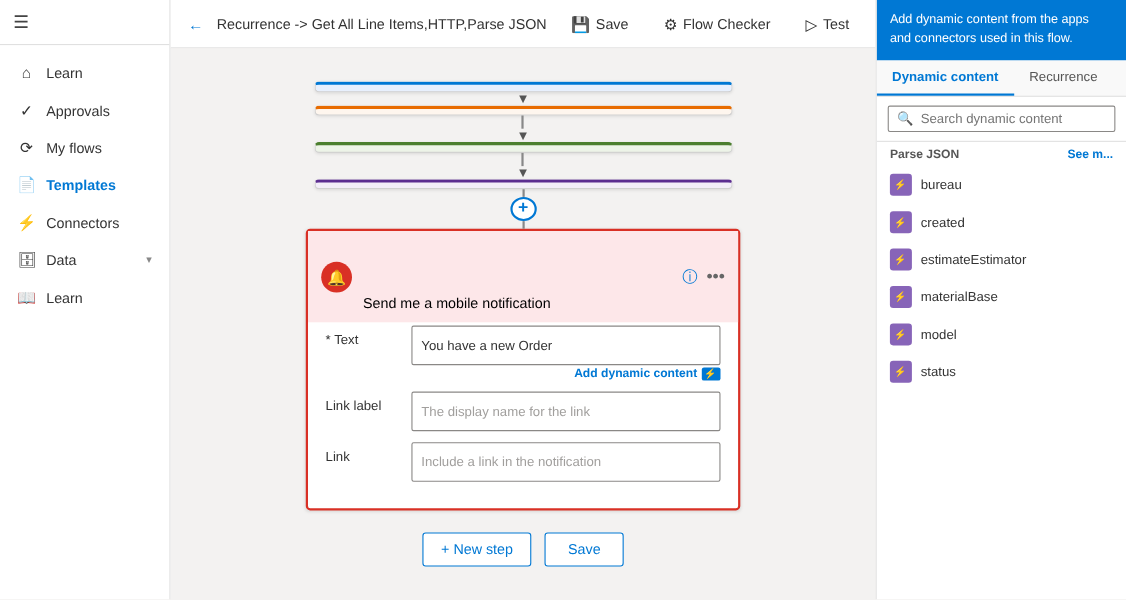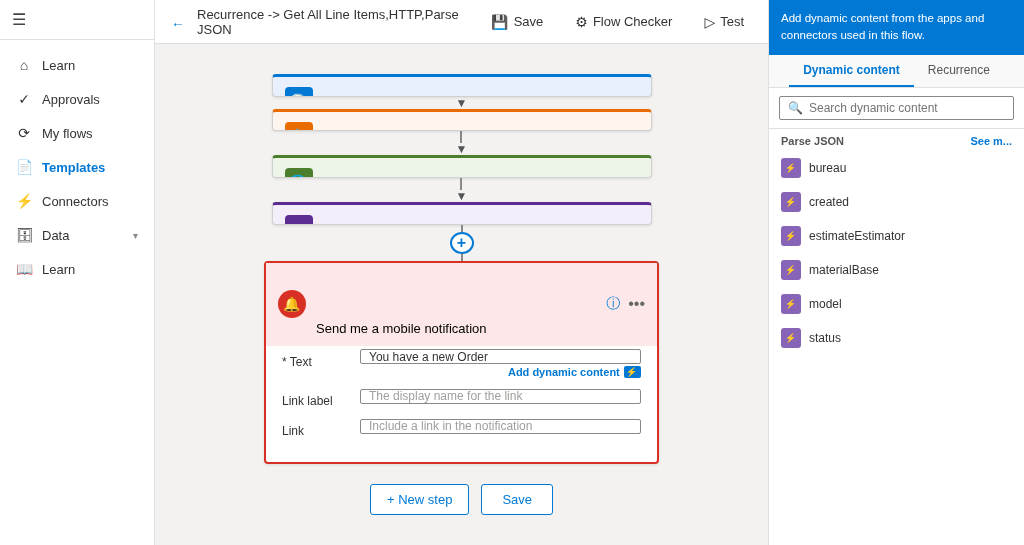--- a/index.html
+++ b/index.html
@@ -136,21 +136,21 @@
     .notif-actions { display: flex; align-items: center; gap: 8px; }
     .notif-info { color: #0078d4; cursor: pointer; font-size: 14px; }
     .notif-menu { color: #666; cursor: pointer; font-size: 16px; }
 
     .node-notification-body { padding: 3px 16px 14px; }
     .form-row { display: flex; align-items: flex-start; margin-bottom: 10px; gap: 8px; }
     .form-label { font-size: 12px; color: #333; min-width: 70px; padding-top: 6px; }
     .form-field { flex: 1; }
     .form-input {
       width: 100%; border: 1px solid #8a8886; padding: 4px 8px;
-      font-size: 12px; border-radius: 2px; height: 15px;
+      font-size: 12px; border-radius: 2px; height: 36px;
       background: #fff; color: #333;
     }
     .form-input::placeholder { color: #a19f9d; }
     .add-dynamic-content {
       display: flex; justify-content: flex-end; margin-top: 2px;
       font-size: 11px; color: #0078d4; cursor: pointer; gap: 4px; align-items: center; font-weight: bold;
     }
     .dynamic-badge {
       background: #0078d4; color: #fff; font-size: 9px;
       padding: 1px 3px; border-radius: 2px;
@@ -181,40 +181,39 @@
       border: 1px solid #0078d4; color: #0078d4; background: #fff;
       padding: 7px 16px; border-radius: 3px; cursor: pointer; font-size: 13px;
     }
     .btn-save {
       border: 1px solid #0078d4; color: #0078d4; background: #fff;
       padding: 7px 20px; border-radius: 3px; cursor: pointer; font-size: 13px;
     }
 
     
     .right-panel {
-      width: 256px;
+      width: 228px;
       background: #fff;
       border-left: 1px solid #e0e0e0;
       display: flex;
       flex-direction: column;
       flex-shrink: 0;
       overflow: hidden;
     }
     .panel-banner {
       background: #0078d4;
       color: #fff;
       padding: 10px 12px;
       font-size: 11.5px;
       line-height: 1.5;
     }
     .panel-tabs {
       display: flex;
       border-bottom: 1px solid #e0e0e0;
       background: #f9f9f9;
-      justify-content: center;
     }
     .panel-tab {
       padding: 8px 14px;
       font-size: 12px;
       cursor: pointer;
       color: #555;
       border-bottom: 2px solid transparent;
     }
     .panel-tab.active {
       color: #0078d4;

